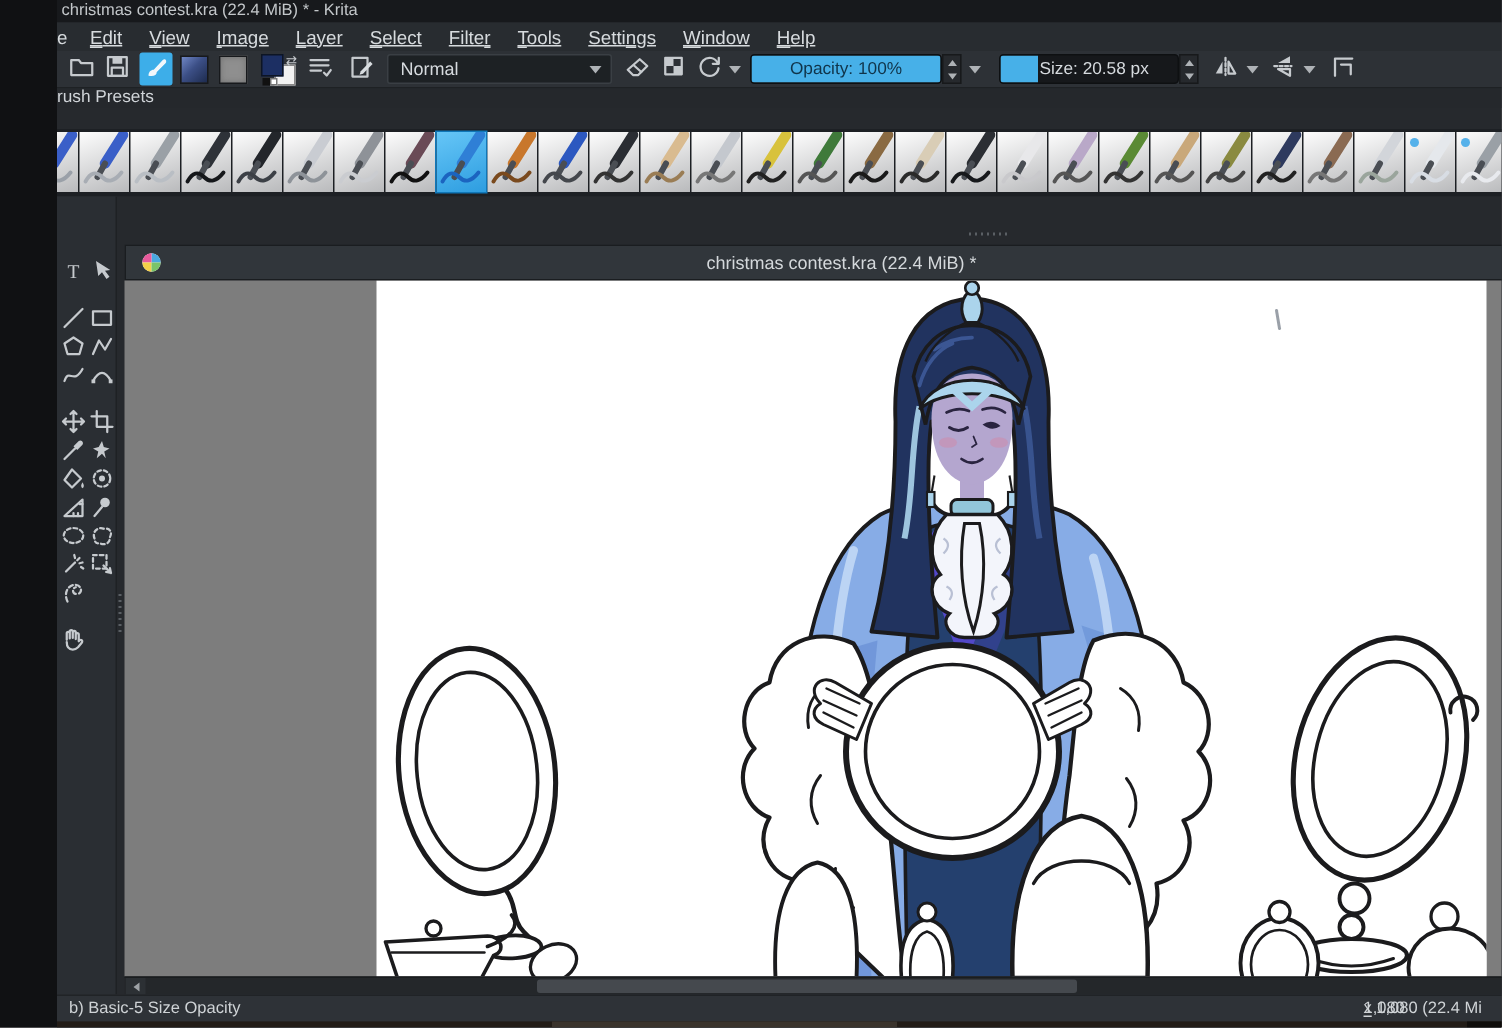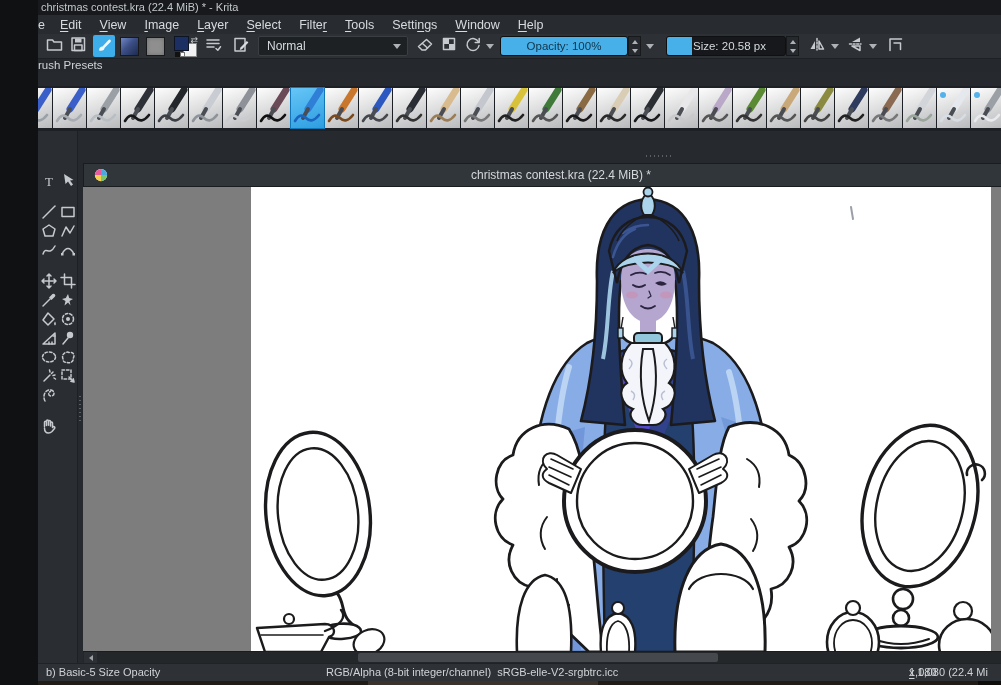--- a/index.html
+++ b/index.html
@@ -4,21 +4,21 @@
 <style>
   html,body{margin:0;padding:0;background:#101113;}
   .app{position:relative;width:1001px;height:685px;overflow:hidden;background:#26292d;
        font-family:"Liberation Sans",sans-serif;color:#d7dbde;margin-left:38px;-webkit-font-smoothing:antialiased;}
   .abs{position:absolute;}
   
   .titlebar{left:0;top:0;width:1001px;height:15px;background:#17191c;color:#c3c7ca;font-size:11px;line-height:15px;padding-left:3px;box-sizing:border-box;}
   .menubar{left:0;top:15px;width:1001px;height:19px;background:#282c30;display:flex;align-items:center;font-size:12.5px;}
   .menubar u{text-decoration:underline;text-underline-offset:2px;}
   .menu-frag{padding:0 6px 0 0;}
-  .mitem{padding:0 9px;cursor:default;}
+  .mitem{padding:0 9px;cursor:default;text-decoration:underline;}
   
   .toolbar{left:0;top:34px;width:1001px;height:25px;background:#2d3136;border-bottom:1px solid #1e2124;box-sizing:border-box;}
   .tbtn{position:absolute;top:1px;width:22px;height:22px;display:flex;align-items:center;justify-content:center;border-radius:2px;}
   .tbtn.sel{background:#3daee9;}
   .swatch{position:absolute;top:3px;width:19px;height:19px;border:1px solid #17191c;box-sizing:border-box;}
   .grad{background:linear-gradient(135deg,#7087c6 0%,#3c4f86 45%,#1d2b4e 100%);}
   .pat{background:#8f8f8f;box-shadow:inset 0 0 4px #6f6f6f;}
   .fgbg{position:absolute;top:2px;width:24px;height:22px;}
   .fgbg .fg{position:absolute;left:0;top:0;width:13px;height:13px;background:#1c2f63;border:1px solid #0d1524;}
   .fgbg .bg{position:absolute;right:1px;bottom:1px;width:12px;height:12px;background:#f2f2f2;border:1px solid #888;}
@@ -694,20 +694,19 @@
         <i class="lt"></i>
       </div>
     <div class="hthumb"></div>
     <div class="sbtn" style="right:1px">
         <i class="rt"></i>
       </div>
   </div>
 
   <div class="abs statusbar">
     <span class="st-left">b) Basic-5 Size Opacity</span>
-    <span class="st-center">RGB/Alpha (8-bit integer/channel)  sRGB-elle-V2-srgbtrc.icc</span>
     <span class="st-right"><span>1,080 </span><u>x</u><span> 1,080 (22.4 Mi</span></span>
   </div>
   <div class="abs bottom-strip"></div>
   <div class="abs bseg1"></div>
   <div class="abs bseg2"></div>
 
 </div>
 
 </body></html>

